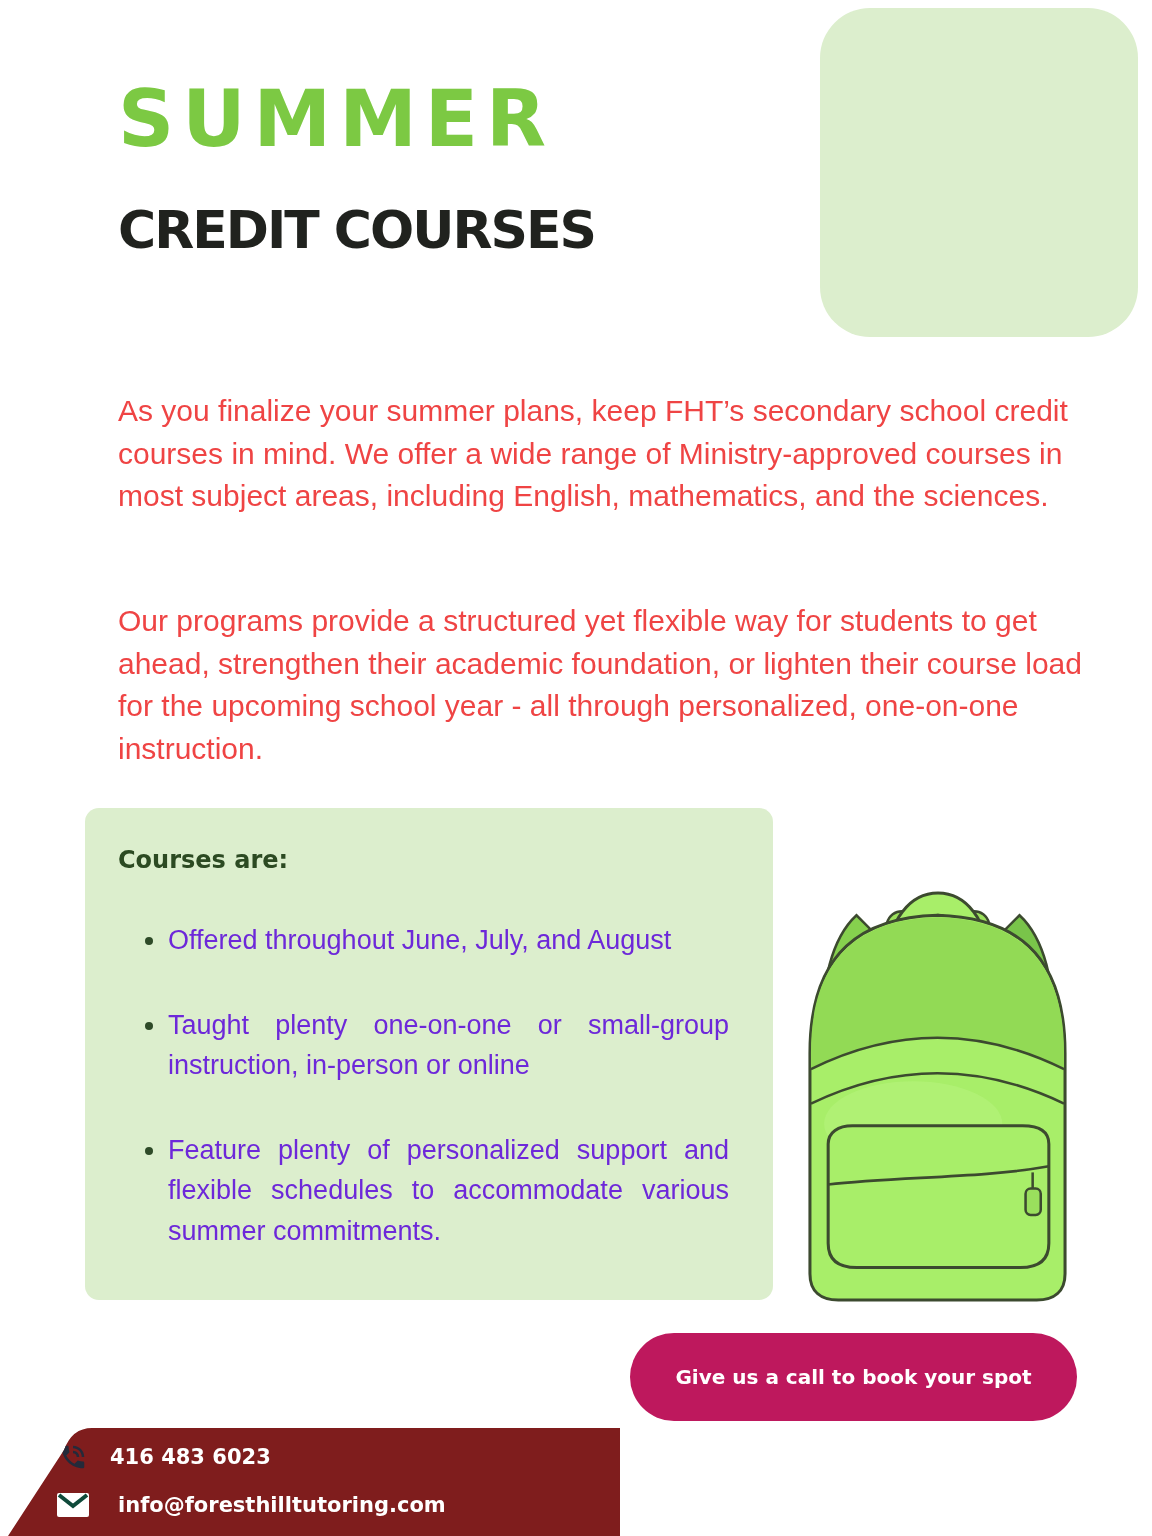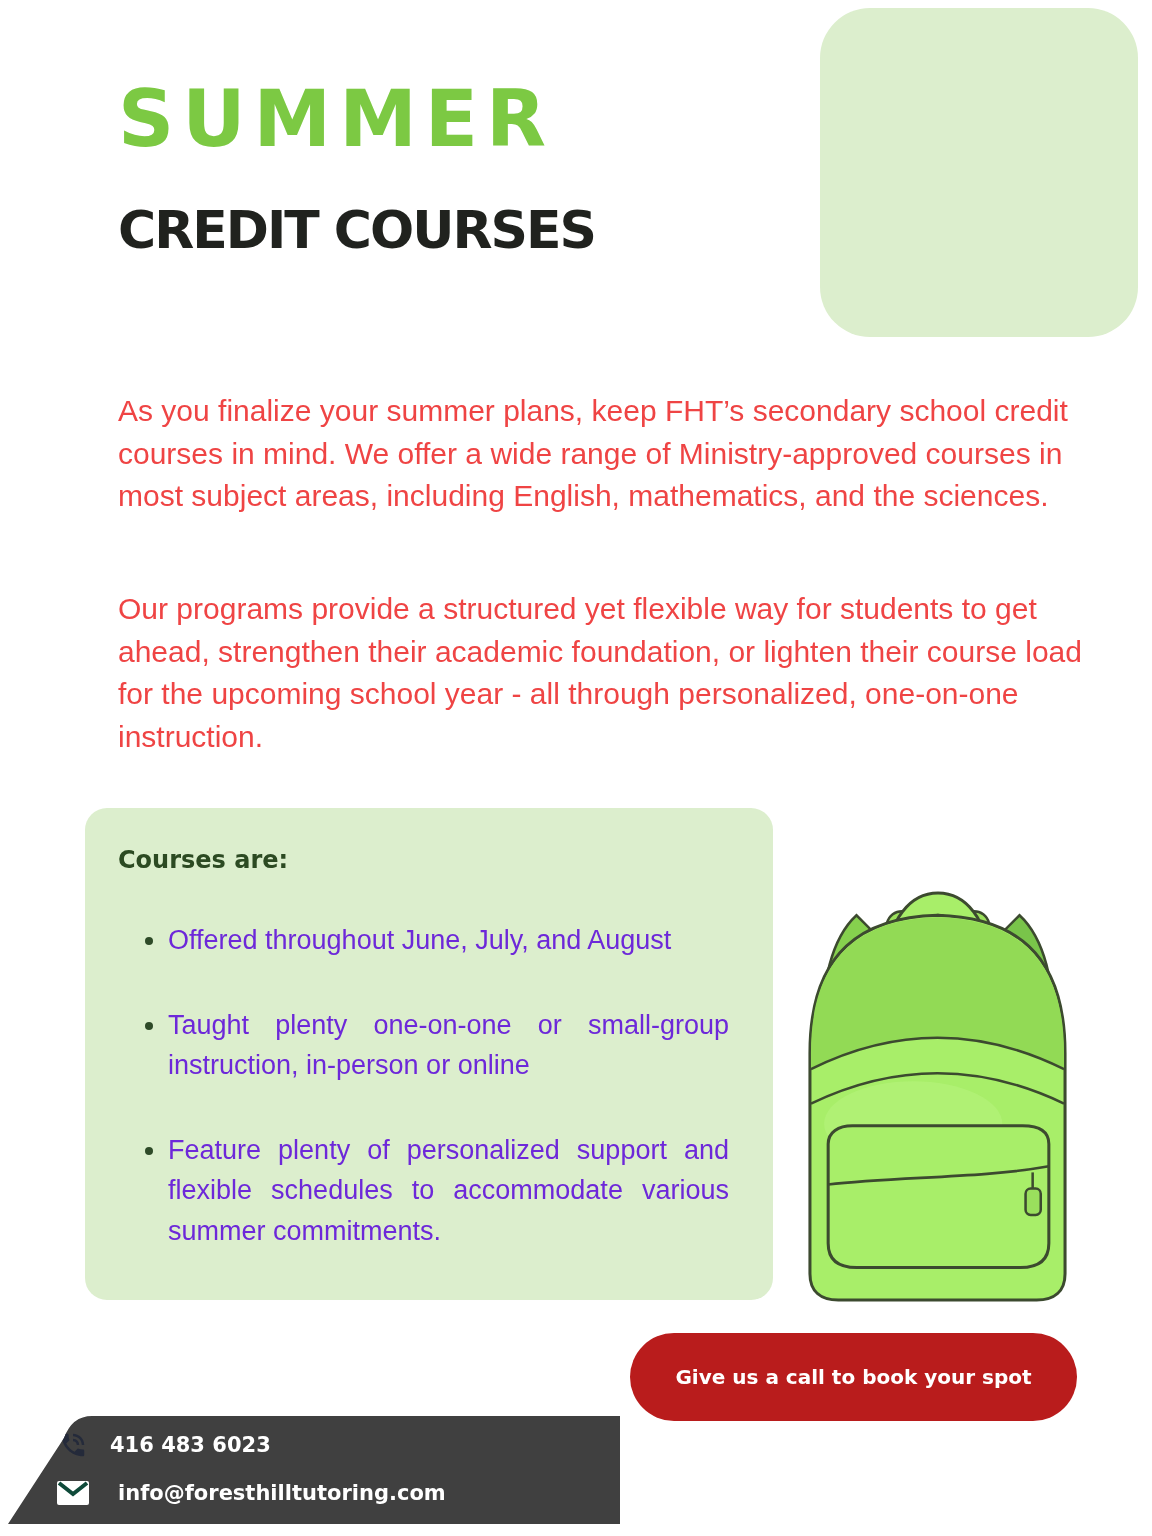--- a/index.html
+++ b/index.html
@@ -22,54 +22,54 @@
     display:block; margin-top:46px; font-family:"DejaVu Sans", sans-serif;
     font-weight:800; font-size:52px; line-height:1; letter-spacing:-2px;
     color:rgba(8,10,5,0.9);
   }
   
   .para {
     position:absolute; left:118px; width:968px; margin:0;
     font-size:30px; line-height:1.42; color:#ef4444;
   }
   .p1 { top:390px; }
-  .p2 { top:588px; }
+  .p2 { top:600px; }
   
   .courses-box {
     position:absolute; left:85px; top:808px; width:688px; height:492px;
-    background:#DCEECD; border-radius:22px; box-sizing:border-box;
+    background:#DCEECD; border-radius:14px; box-sizing:border-box;
     padding:38px 44px 0 33px; z-index:1;
   }
   .box-heading {
     font-family:"DejaVu Sans", sans-serif; font-weight:800;
     font-size:24px; color:#2C4A22;
   }
   .courses-box ul { margin:46px 0 0 22px; padding-left:28px; }
   .courses-box li {
     font-size:27px; line-height:1.5; color:#6d28d9;
     margin-bottom:44px; text-align:justify;
   }
   .courses-box li::marker { color:#2E4A28; }
   
   .backpack { position:absolute; left:793px; top:810px; width:290px; height:494px; z-index:1; }
   .backpack svg { display:block; width:100%; height:100%; }
   
   .cta-pill {
     position:absolute; left:630px; top:1333px; width:447px; height:88px;
-    background:#b91c1c; border-radius:44px; z-index:2;
+    background:#be185d; border-radius:44px; z-index:2;
     display:flex; flex-direction:column; align-items:center; justify-content:center;
   }
   .cta-line {
     font-family:"DejaVu Sans", sans-serif; font-weight:800;
     font-size:20px; line-height:29px; color:#ffffff; white-space:nowrap;
   }
   
   .footer {
-    position:absolute; left:0; bottom:12px; width:620px; height:108px;
-    background:#404040; z-index:2;
+    position:absolute; left:0; bottom:0; width:620px; height:108px;
+    background:#7f1d1d; z-index:2;
     clip-path: path("M92 0 L620 0 L620 108 L8 108 L64 22 Q72 0 92 0 Z");
   }
   .footer-row {
     position:absolute; left:56px; display:flex; align-items:center; gap:20px;
     cursor:pointer;
   }
   .row-phone { top:12px; }
   .row-email { top:60px;gap:28px; }
   .contact-text {
     font-family:"DejaVu Sans", sans-serif; font-weight:800;

